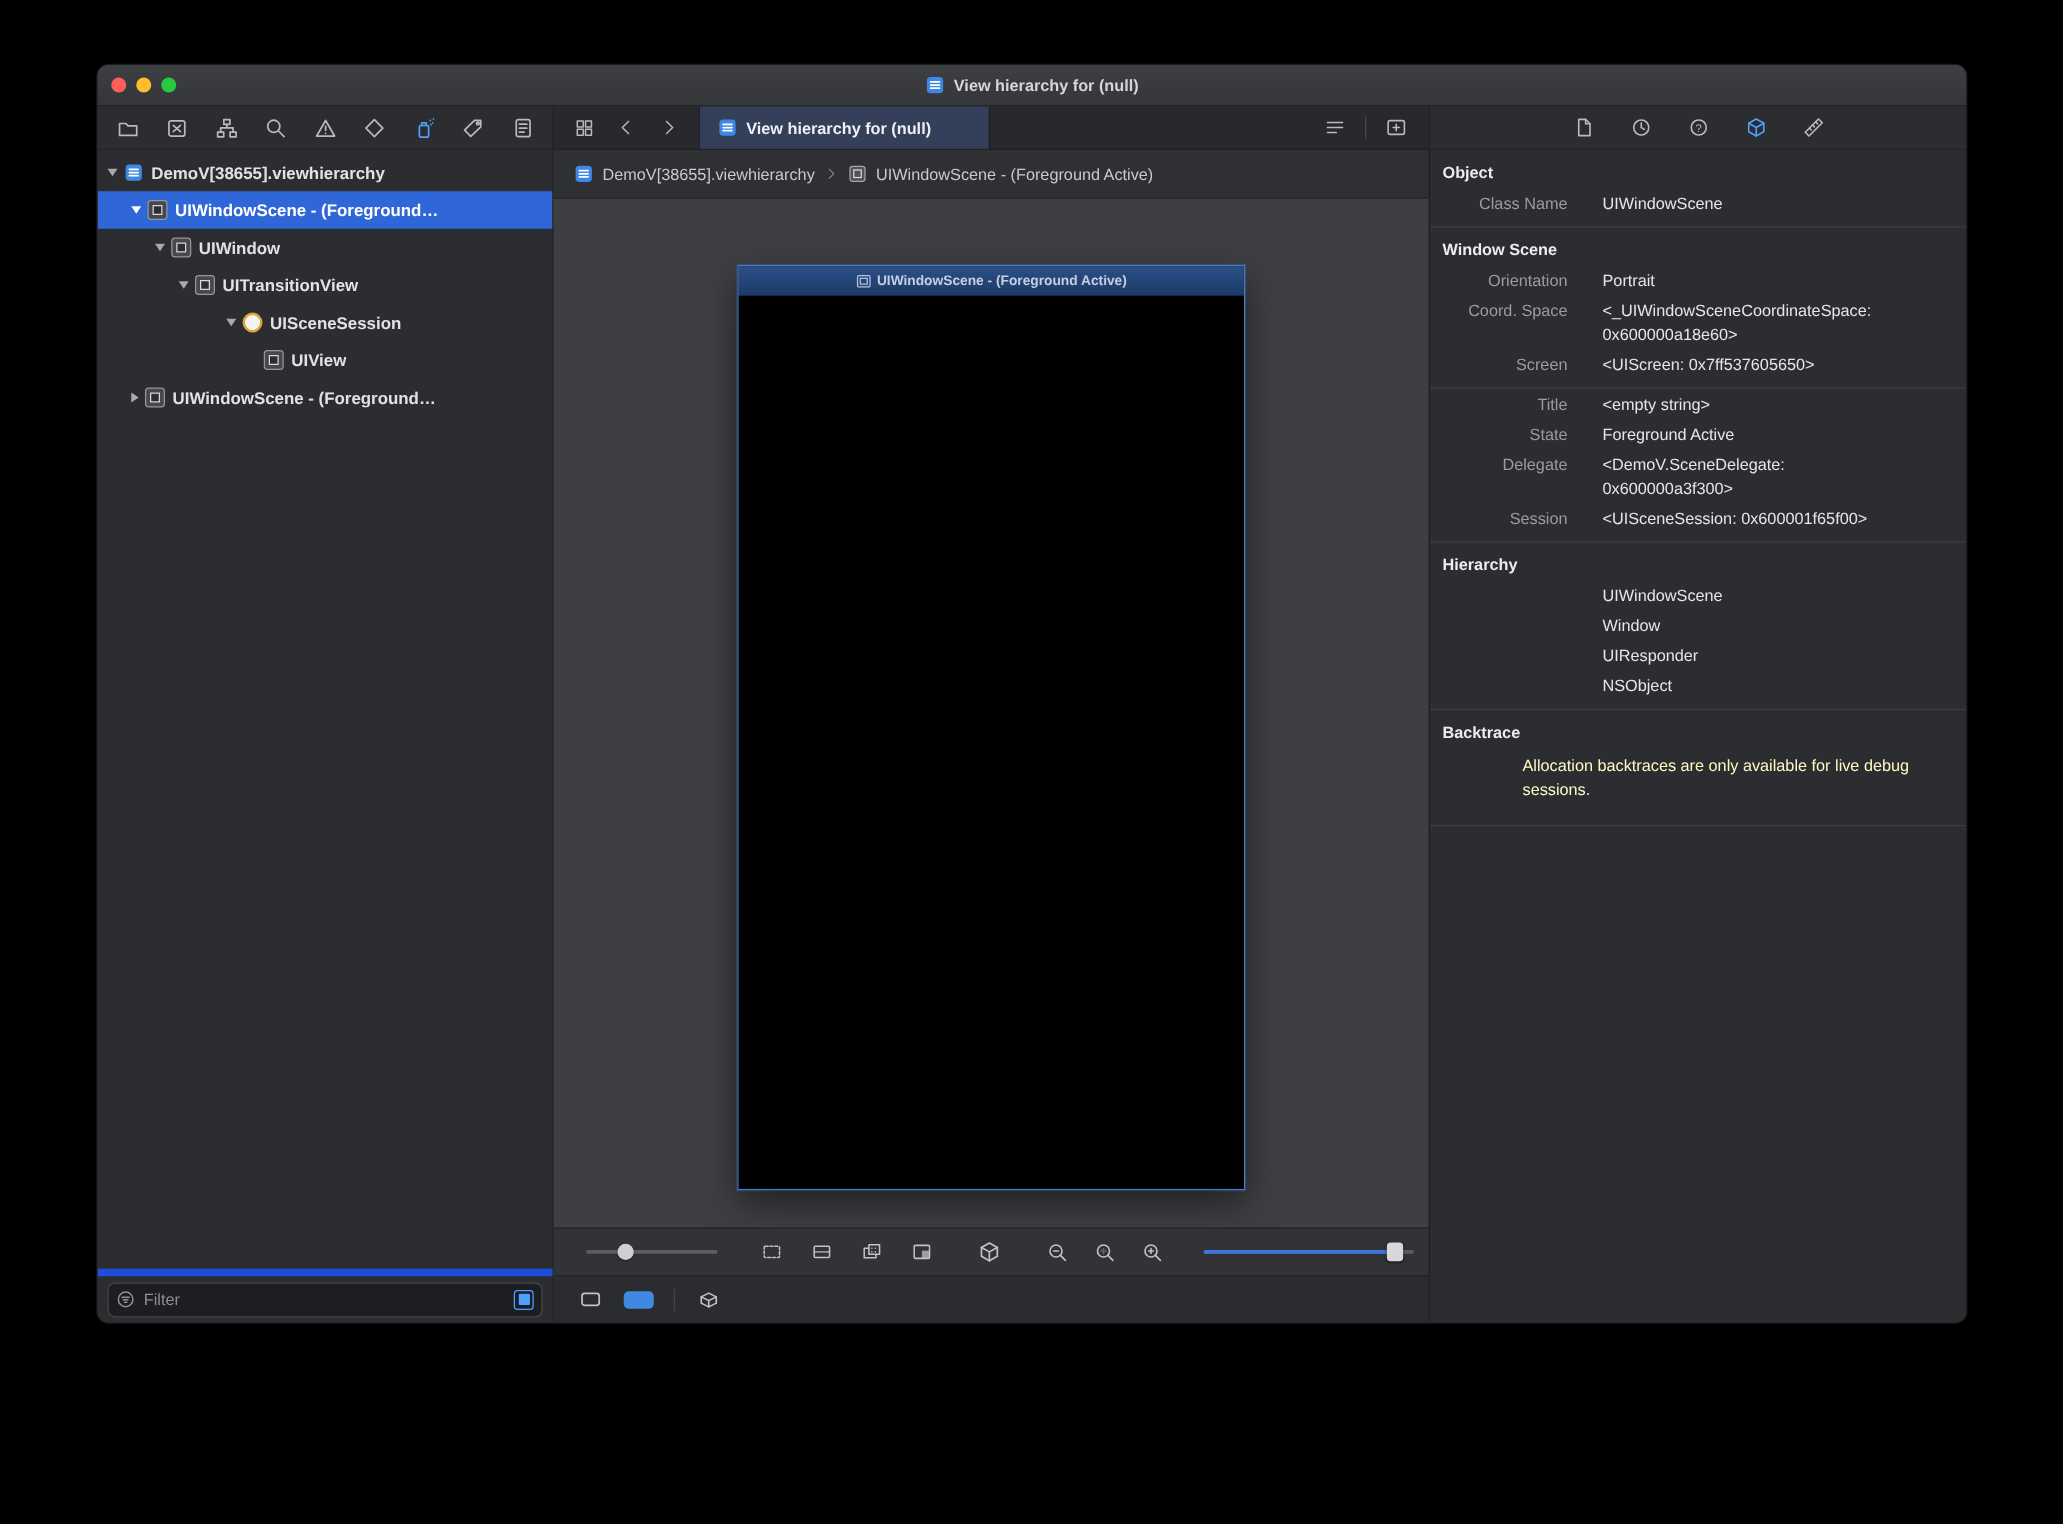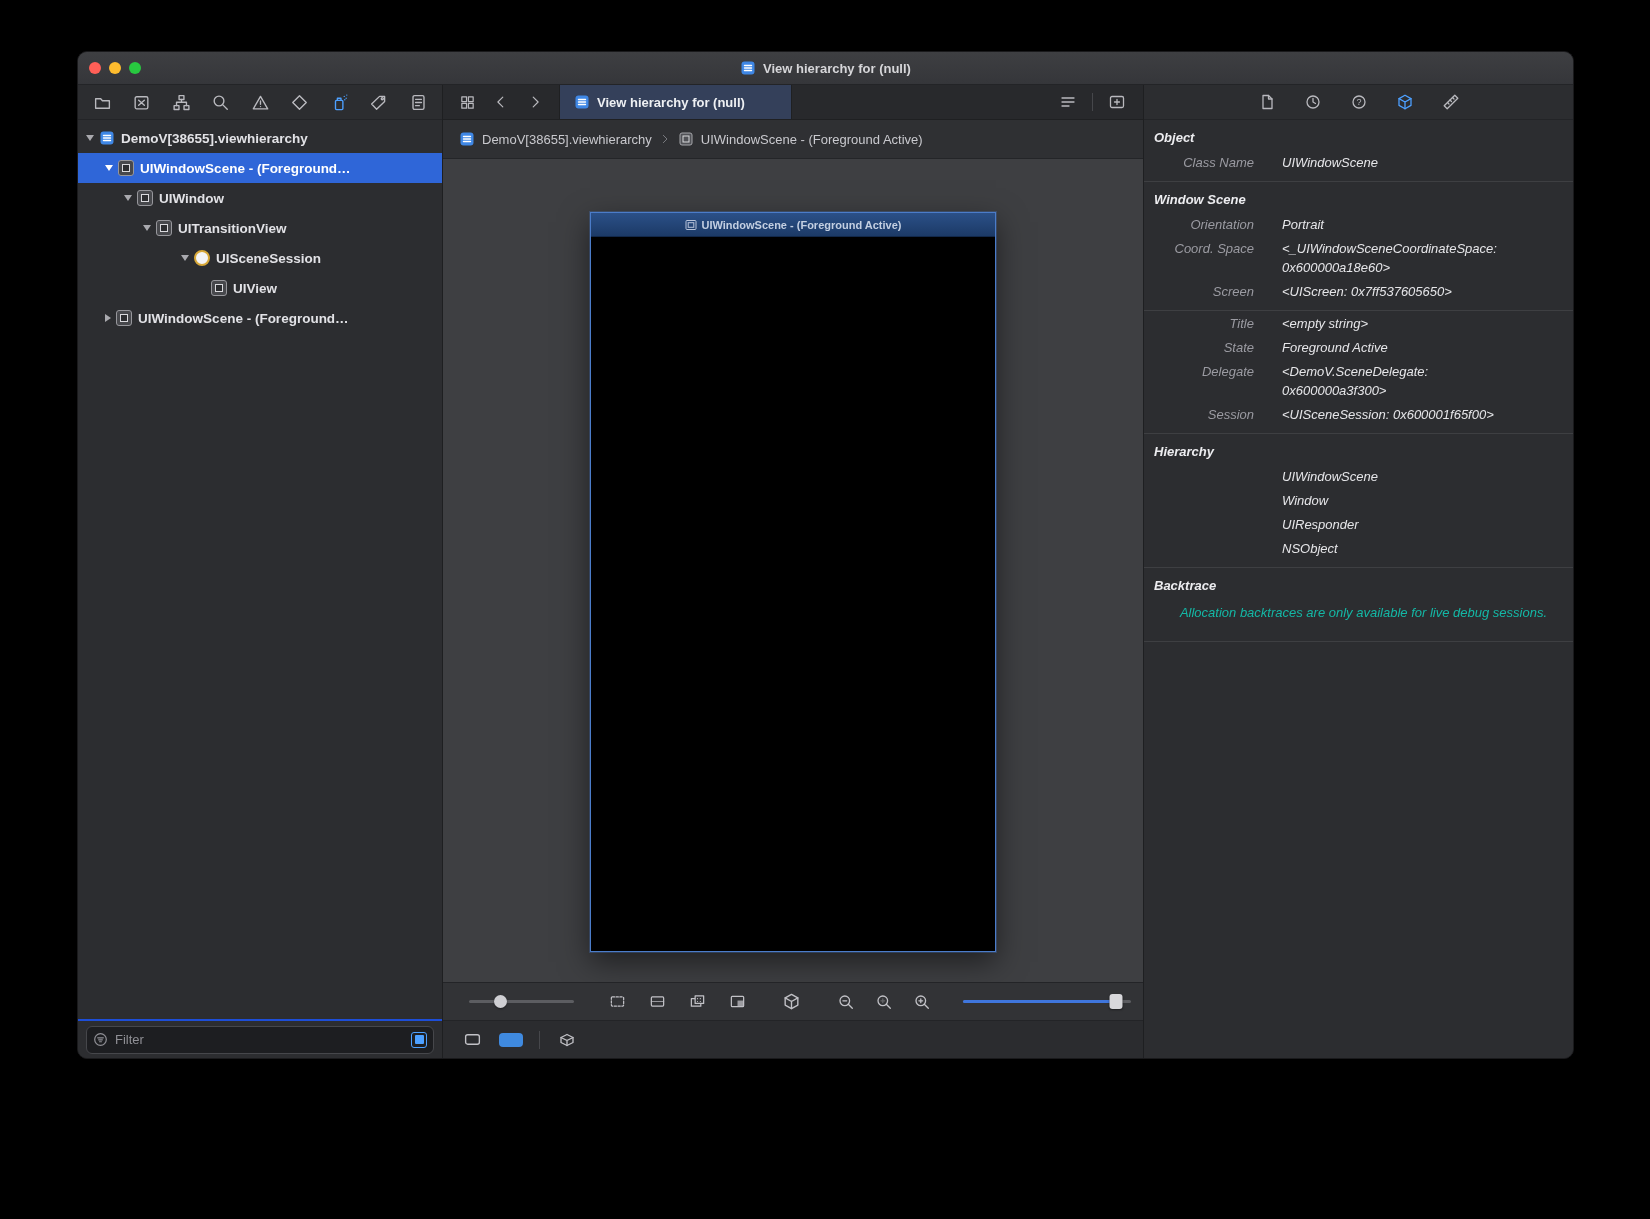--- a/index.html
+++ b/index.html
@@ -37,21 +37,21 @@
   .disc.exp{border-top:6px solid #a9a9ae;border-left:4.5px solid transparent;border-right:4.5px solid transparent;}
   .disc.col{border-left:6px solid #a9a9ae;border-top:4.5px solid transparent;border-bottom:4.5px solid transparent;}
   .disc.leaf{border-left:6px solid transparent;border-top:4.5px solid transparent;border-bottom:4.5px solid transparent;}
   .row.sel .disc.exp{border-top-color:#fff;}
   .ticon{width:16px;height:16px;flex:none;margin-right:6px;position:relative;border-radius:3px;}
   .ticon-view{background:#47484c;border:1px solid #97979c;box-sizing:border-box;}
   .ticon-view::after{content:"";position:absolute;inset:3px;border:1.2px solid #d9d9dd;background:#2d2e31;}
   .ticon-vc{border-radius:50%;border:2px solid #d8a838;background:#f4f4f6;box-sizing:border-box;}
   .docicon{display:block;}
   
-  .sidebar-bottom{height:37px;flex:none;border-top:2px solid #1d4ed8;display:flex;align-items:center;padding:0 8px;}
+  .sidebar-bottom{height:37px;flex:none;border-top:6px solid #1d4ed8;display:flex;align-items:center;padding:0 8px;}
   .filter-field{flex:1;height:26px;background:#1d1e21;border:1px solid #46474b;border-radius:6px;
                 display:flex;align-items:center;padding:0 6px;gap:5px;color:#8f8f95;}
   .filter-field input{flex:1;background:transparent;border:none;outline:none;color:#dcdcde;font-size:13px;
                       font-family:"Liberation Sans",sans-serif;}
   .filter-field input::placeholder{color:#8f8f95;}
   .filter-toggle{width:16px;height:16px;border:1.5px solid #4da0ff;border-radius:3px;position:relative;flex:none;box-sizing:border-box;}
   .filter-toggle::after{content:"";position:absolute;inset:2.5px;background:#4da0ff;border-radius:1px;}
   
   .tabbar{height:34px;flex:none;background:#28292c;border-bottom:1px solid #1f2022;display:flex;align-items:center;}
   .tabbar .left-ctl{display:flex;align-items:center;gap:10px;padding:0 12px;}
@@ -84,27 +84,27 @@
   .slider-sm .knob{position:absolute;top:1px;left:24%;width:13px;height:13px;border-radius:50%;background:#cfcfd3;box-shadow:0 1px 2px rgba(0,0,0,.4);}
   .slider-zoom{position:relative;width:168px;height:16px;flex:none;margin-left:30px;}
   .slider-zoom .track{position:absolute;left:0;right:0;top:6.5px;height:3px;border-radius:2px;background:#5c5d61;}
   .slider-zoom .fill{position:absolute;left:0;width:91%;top:6.5px;height:3px;border-radius:2px;background:#3f76dd;}
   .slider-zoom .knob{position:absolute;left:91%;transform:translateX(-50%);top:0;width:13px;height:15px;border-radius:3px;background:#d8d8db;box-shadow:0 1px 2px rgba(0,0,0,.4);}
   
   .canvas-bottombar{height:37px;flex:none;background:#2b2c2f;border-top:1px solid #232427;display:flex;align-items:center;padding:0 18px;gap:16px;}
   .blue-pill{width:24px;height:14px;border-radius:4px;background:#3f8ae0;}
   
   .insp-toolbar{height:34px;flex:none;border-bottom:1px solid #232427;display:flex;align-items:center;justify-content:center;gap:22px;}
-  .insp-content{flex:1;overflow:hidden;font-size:13px;font-style:italic;}
+  .insp-content{flex:1;overflow:hidden;font-size:13px;}
   .sec-h{font-weight:700;color:#ededf0;padding:10px 10px 5px 10px;}
   .kv{display:flex;padding:2.5px 8px 2.5px 0;line-height:19px;}
   .kv .k{width:110px;flex:none;text-align:right;color:#9b9ba2;padding-right:28px;}
   .kv .v{width:218px;color:#e6e6e9;overflow-wrap:break-word;word-break:break-word;}
   .sep{height:1px;background:#3e3f42;margin-top:7px;}
-  .note{color:#14b8a6;text-align:right;padding:5px 26px 12px 26px;line-height:19px;}
+  .note{color:#fef9c3;text-align:left;padding:5px 26px 12px 26px;line-height:19px;margin-left:48px;}
 </style>
 </head>
 <body>
 
 <div class="screen">
   <div class="window">
 
     <div class="titlebar">
       <div class="traffic">
         <span class="light" style="background:#ff5f57"></span>

